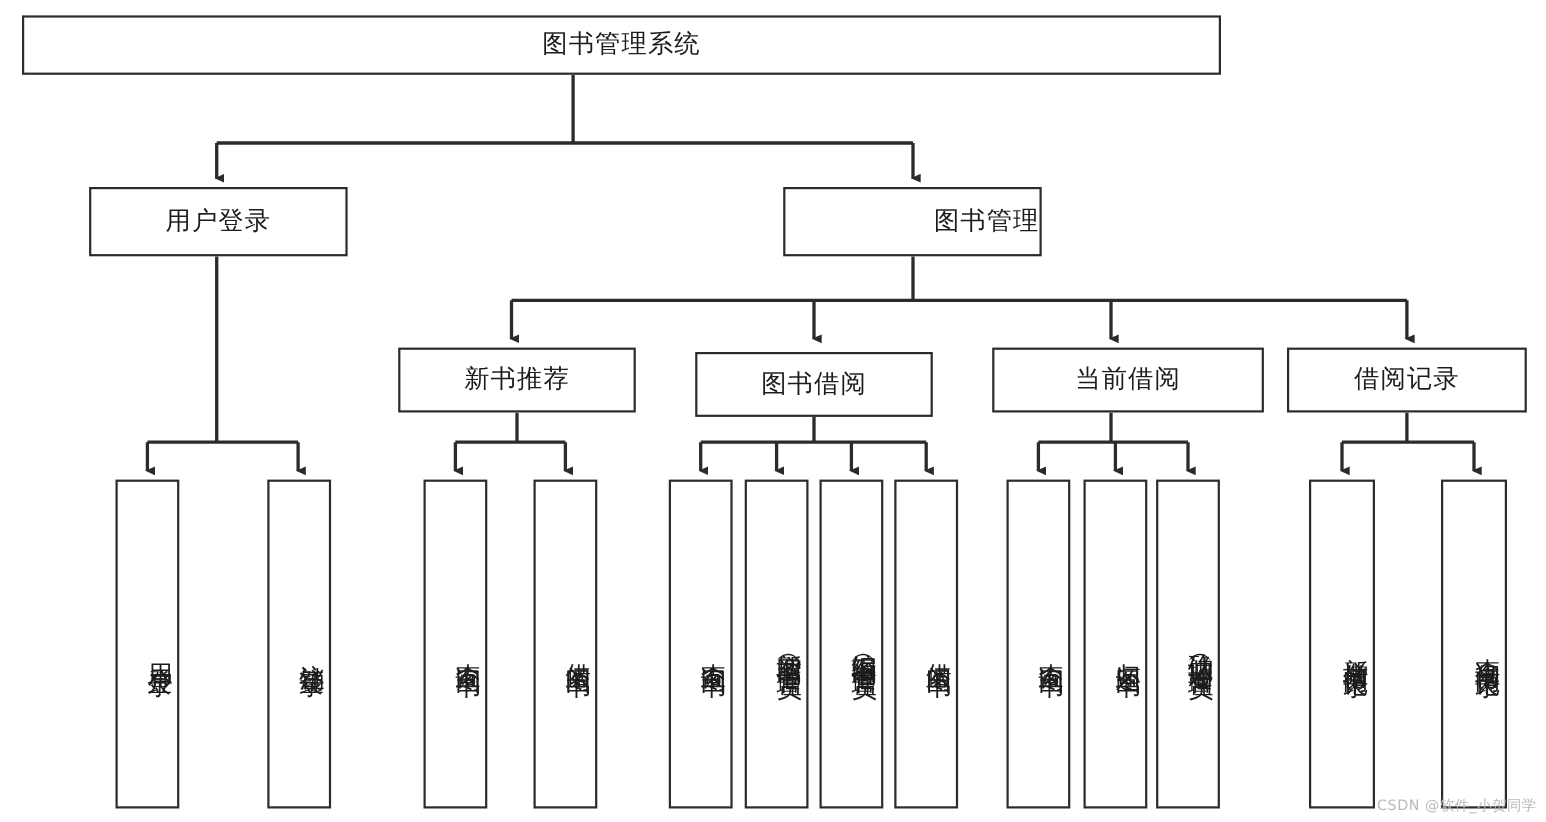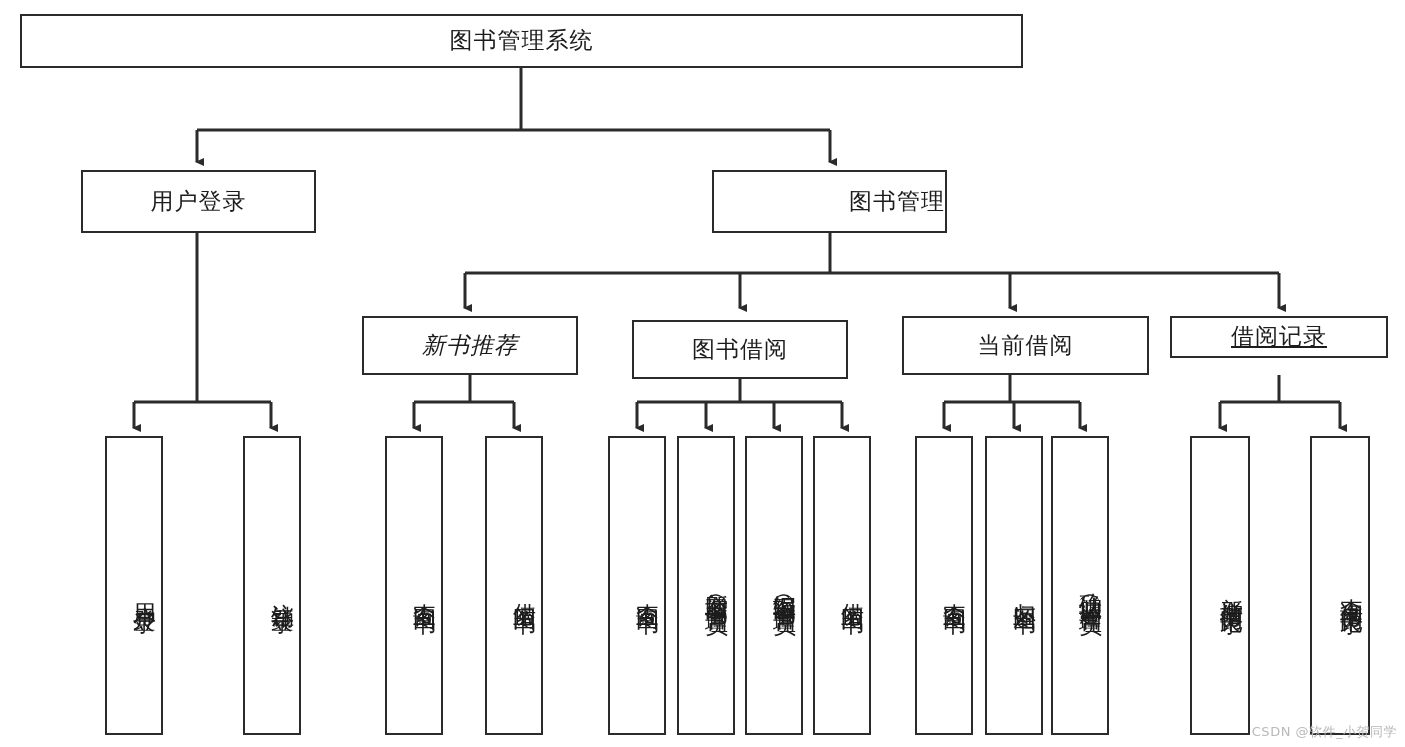--- a/index.html
+++ b/index.html
@@ -117,41 +117,41 @@
       <path d="M1014,402 L1014,428" marker-end="url(#arrow)"></path>
       <path d="M1080,402 L1080,428" marker-end="url(#arrow)"></path>
 
       <path d="M1279,375 L1279,402"></path>
       <path d="M1220,402 L1340,402"></path>
       <path d="M1220,402 L1220,428" marker-end="url(#arrow)"></path>
       <path d="M1340,402 L1340,428" marker-end="url(#arrow)"></path>
     </g>
   </svg>
 
-  <div class="node horiz" style="left:20px; top:14px; width:1003px; height:54px;">
+  <div class="node horiz" style="left:20px; top:14px; width:1090px; height:54px;">
     <span>图书管理系统</span>
   </div>
 
   <div class="node horiz" style="left:81px; top:170px; width:235px; height:63px;">
     <span>用户登录</span>
   </div>
   <div class="node horiz" style="left:712px; top:170px; width:235px; height:63px;justify-content:flex-end;">
     <span>图书管理</span>
   </div>
 
-  <div class="node horiz" style="left:362px; top:316px; width:216px; height:59px;font-style:italic;">
+  <div class="node horiz" style="left:362px; top:316px; width:216px; height:59px;">
     <span>新书推荐</span>
   </div>
   <div class="node horiz" style="left:632px; top:320px; width:216px; height:59px;">
     <span>图书借阅</span>
   </div>
   <div class="node horiz" style="left:902px; top:316px; width:247px; height:59px;">
     <span>当前借阅</span>
   </div>
-  <div class="node horiz" style="left:1170px; top:316px; width:218px; height:42px;text-decoration:underline;">
+  <div class="node horiz" style="left:1170px; top:316px; width:218px; height:59px;">
     <span>借阅记录</span>
   </div>
 
   <div class="node vert" style="left:105px; top:436px; width:58px; height:299px;">
     <span class="vlabel">用户登录</span>
   </div>
   <div class="node vert" style="left:243px; top:436px; width:58px; height:299px;">
     <span class="vlabel">注销登录</span>
   </div>
 

